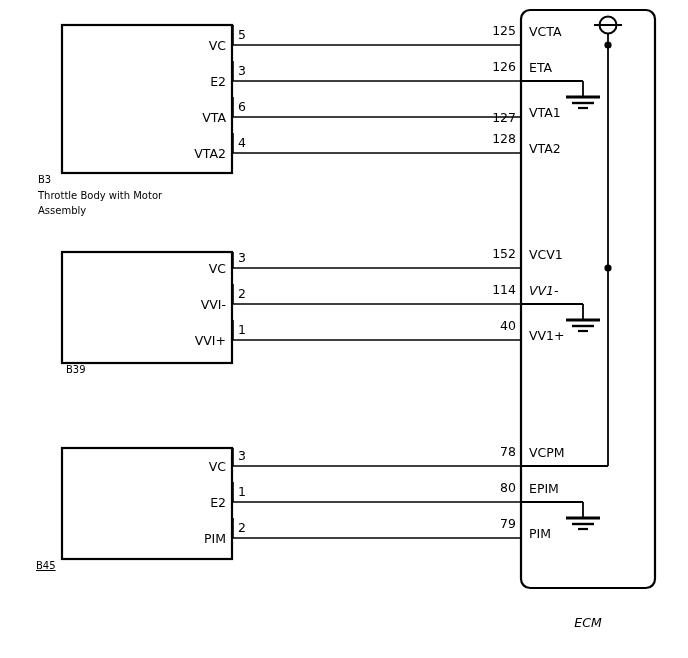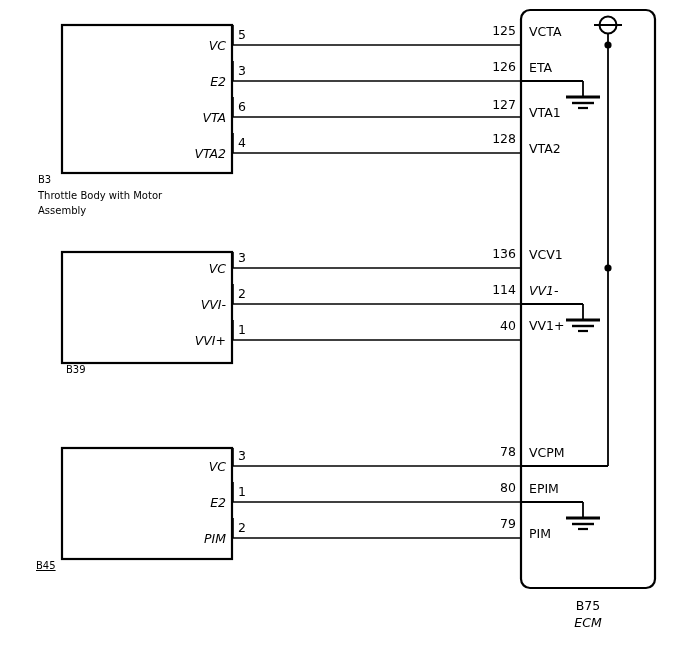--- a/index.html
+++ b/index.html
@@ -26,21 +26,21 @@
   }
   .txt {
     position: absolute;
     font-family: "DejaVu Sans", sans-serif;
     font-size: 12.5px;
     color: #000000;
     white-space: pre;
     line-height: 15px;
   }
   .txt.right { text-align: right; }
-  .pin-name-left  { transform: translateY(-50%); font-style: italic; }
+  .pin-name-left  { transform: translateY(-50%); }
   .pin-num        { }
   .ecm-pin-num    { text-align: right; transform: translateY(-50%); }
   .ecm-pin-name   { transform: translateY(-50%); }
   .block-caption  { font-size: 10px; line-height: 15.5px; }
   .ecm-caption    { font-size: 12.5px; line-height: 17px; text-align: center; }
 </style>
 </head>
 <body>
 
 <div id="diagram-root">
@@ -148,40 +148,39 @@
   <div class="txt right pin-name-left" style="left:142px; top:538px; width:84px;">PIM</div>
 
   <div class="txt pin-num" style="left:238px; top:448px;">3</div>
   <div class="txt pin-num" style="left:238px; top:484px;">1</div>
   <div class="txt pin-num" style="left:238px; top:520px;">2</div>
 
   <div class="txt block-caption" style="left:36px; top:558px;text-decoration:underline;">B45</div>
 
   <div class="txt ecm-pin-num" style="left:440px; top:30px; width:76px;">125</div>
   <div class="txt ecm-pin-num" style="left:440px; top:66px; width:76px;">126</div>
-  <div class="txt ecm-pin-num" style="left:440px; top:104px; width:76px;">127</div>
+  <div class="txt ecm-pin-num" style="left:440px; top:117px; width:76px;">127</div>
   <div class="txt ecm-pin-num" style="left:440px; top:138px; width:76px;">128</div>
 
-  <div class="txt ecm-pin-num" style="left:440px; top:253px; width:76px;">136</div>
+  <div class="txt ecm-pin-num" style="left:440px; top:253px; width:76px;">152</div>
   <div class="txt ecm-pin-num" style="left:440px; top:289px; width:76px;">114</div>
   <div class="txt ecm-pin-num" style="left:440px; top:325px; width:76px;">40</div>
 
   <div class="txt ecm-pin-num" style="left:440px; top:451px; width:76px;">78</div>
   <div class="txt ecm-pin-num" style="left:440px; top:487px; width:76px;">80</div>
   <div class="txt ecm-pin-num" style="left:440px; top:523px; width:76px;">79</div>
 
   <div class="txt ecm-pin-name" style="left:529px; top:31px;">VCTA</div>
   <div class="txt ecm-pin-name" style="left:529px; top:67px;">ETA</div>
   <div class="txt ecm-pin-name" style="left:529px; top:112px;">VTA1</div>
   <div class="txt ecm-pin-name" style="left:529px; top:148px;">VTA2</div>
 
   <div class="txt ecm-pin-name" style="left:529px; top:254px;">VCV1</div>
   <div class="txt ecm-pin-name" style="left:529px; top:290px;font-style:italic;">VV1-</div>
-  <div class="txt ecm-pin-name" style="left:529px; top:325px;">VV1+</div>
+  <div class="txt ecm-pin-name" style="left:529px; top:335px;">VV1+</div>
 
   <div class="txt ecm-pin-name" style="left:529px; top:452px;">VCPM</div>
   <div class="txt ecm-pin-name" style="left:529px; top:488px;">EPIM</div>
   <div class="txt ecm-pin-name" style="left:529px; top:533px;">PIM</div>
 
-  <div class="txt ecm-caption" style="left:521px; top:597px; width:134px;">B75</div>
   <div class="txt ecm-caption" style="left:521px; top:614px; width:134px;font-style:italic;">ECM</div>
 
 </div>
 
 </body></html>

